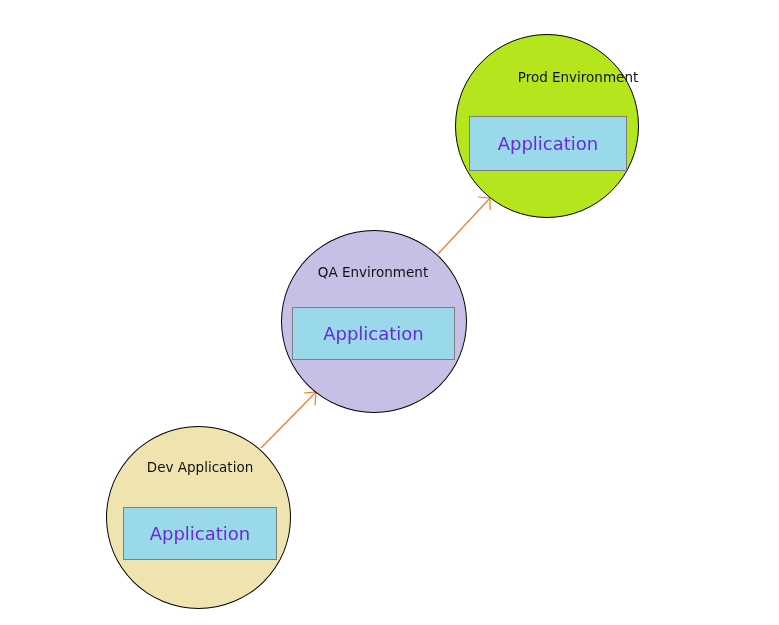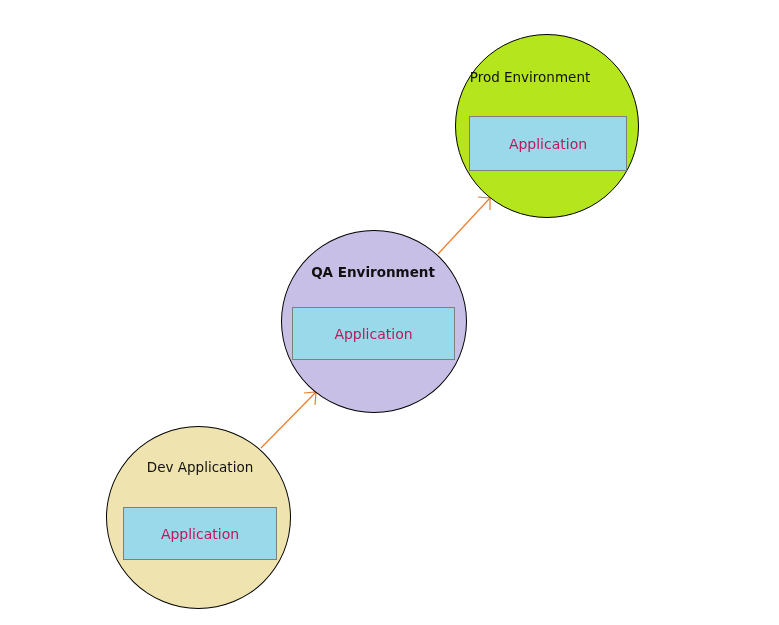--- a/index.html
+++ b/index.html
@@ -1,19 +1,19 @@
 <!DOCTYPE html>
 <html><head>
 <meta charset="utf-8">
 <style>
   html, body { margin:0; padding:0; background:#ffffff; }
   body { width:779px; height:625px; position:relative; overflow:hidden; font-family:"DejaVu Sans", sans-serif; }
   .circle { position:absolute; border-radius:50%; border:1px solid #000; box-sizing:border-box; }
   .env-label { position:absolute; font-size:13.5px; color:#111; white-space:nowrap; transform:translateX(-50%); }
-  .app-box { position:absolute; background:#99d9ea; border:1px solid #7f7f7f; box-sizing:border-box; display:flex; align-items:center; justify-content:center; font-size:14px; color:#be185d; }
+  .app-box { position:absolute; background:#99d9ea; border:1px solid #7f7f7f; box-sizing:border-box; display:flex; align-items:center; justify-content:center; font-size:18px; color:#6d28d9; }
   svg.arrows { position:absolute; left:0; top:0; }
 </style>
 </head>
 <body>
 
 <svg class="arrows" width="779" height="625">
   <g stroke="#f07b2a" stroke-width="1.2" fill="none">
     <line x1="261" y1="448" x2="316" y2="392"></line>
     <polyline points="304,393 316,392 315,405"></polyline>
     <line x1="438" y1="254" x2="490" y2="198"></line>
@@ -21,19 +21,19 @@
   </g>
 </svg>
 
 <div class="circle" style="left:106px; top:426px; width:185px; height:183px; background:#efe4b0;">
 </div>
 <div class="env-label" style="left:200px; top:459px;">Dev Application</div>
 <div class="app-box" style="left: 123px; top: 507px; width: 154px; height: 53px; background: rgb(153, 217, 234);">Application</div>
 
 <div class="circle" style="left:281px; top:230px; width:186px; height:183px; background:#c8bfe7;">
 </div>
-<div class="env-label" style="left:373px; top:264px;font-weight:bold;">QA Environment</div>
+<div class="env-label" style="left:373px; top:264px;">QA Environment</div>
 <div class="app-box" style="left: 292px; top: 307px; width: 163px; height: 53px; background: rgb(153, 217, 234);">Application</div>
 
 <div class="circle" style="left:455px; top:34px; width:184px; height:184px; background:#b5e61d;">
 </div>
-<div class="env-label" style="left:530px; top:69px;">Prod Environment</div>
+<div class="env-label" style="left:578px; top:69px;">Prod Environment</div>
 <div class="app-box" style="left: 469px; top: 116px; width: 158px; height: 55px; background: rgb(153, 217, 234);">Application</div>
 
 </body></html>

